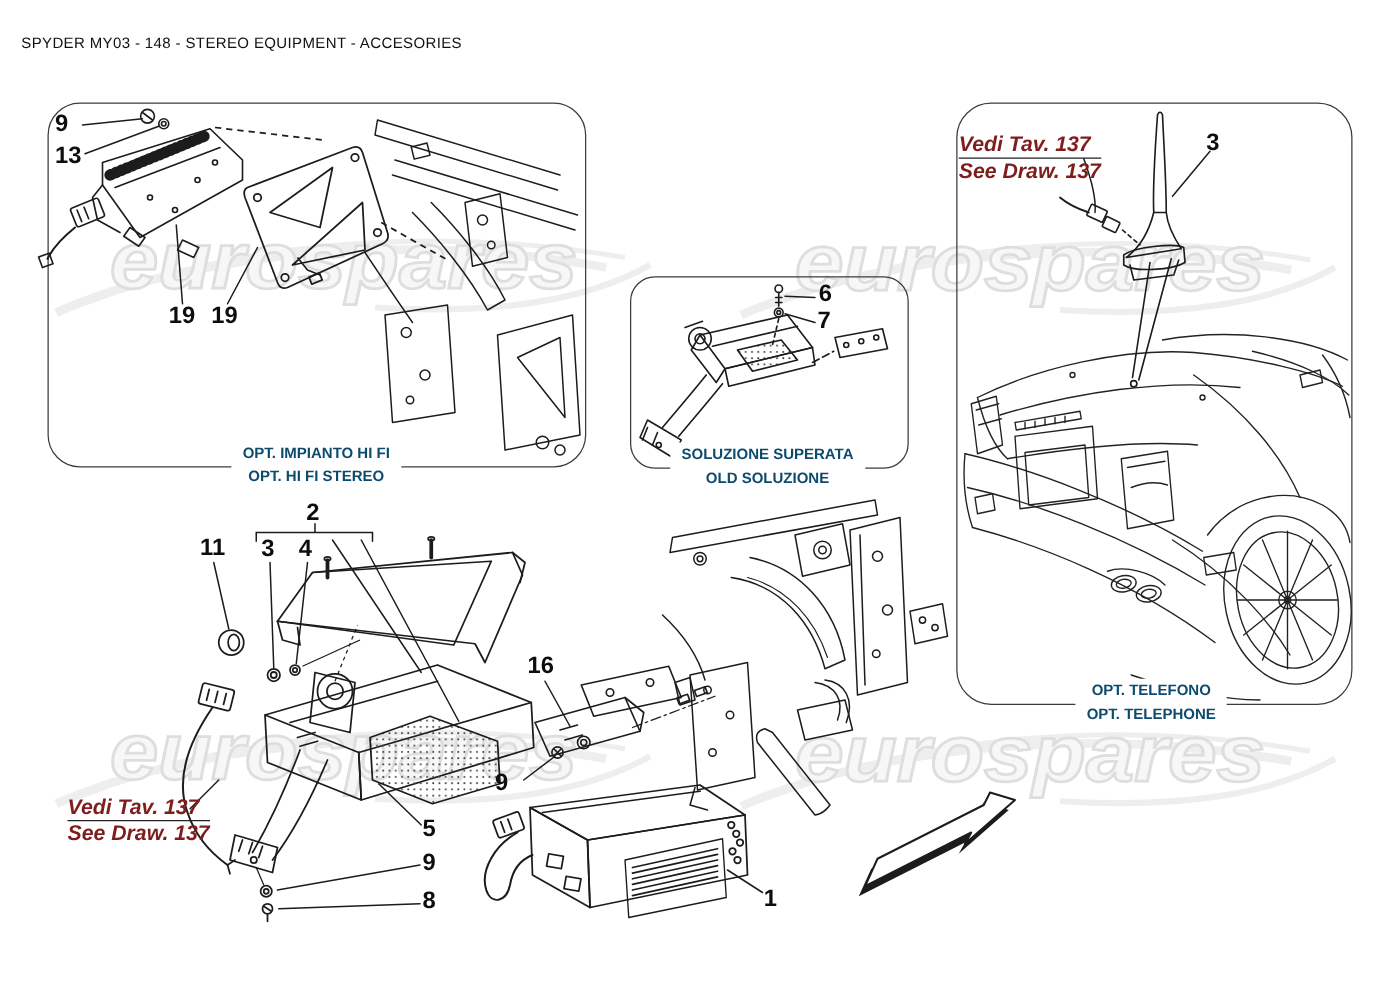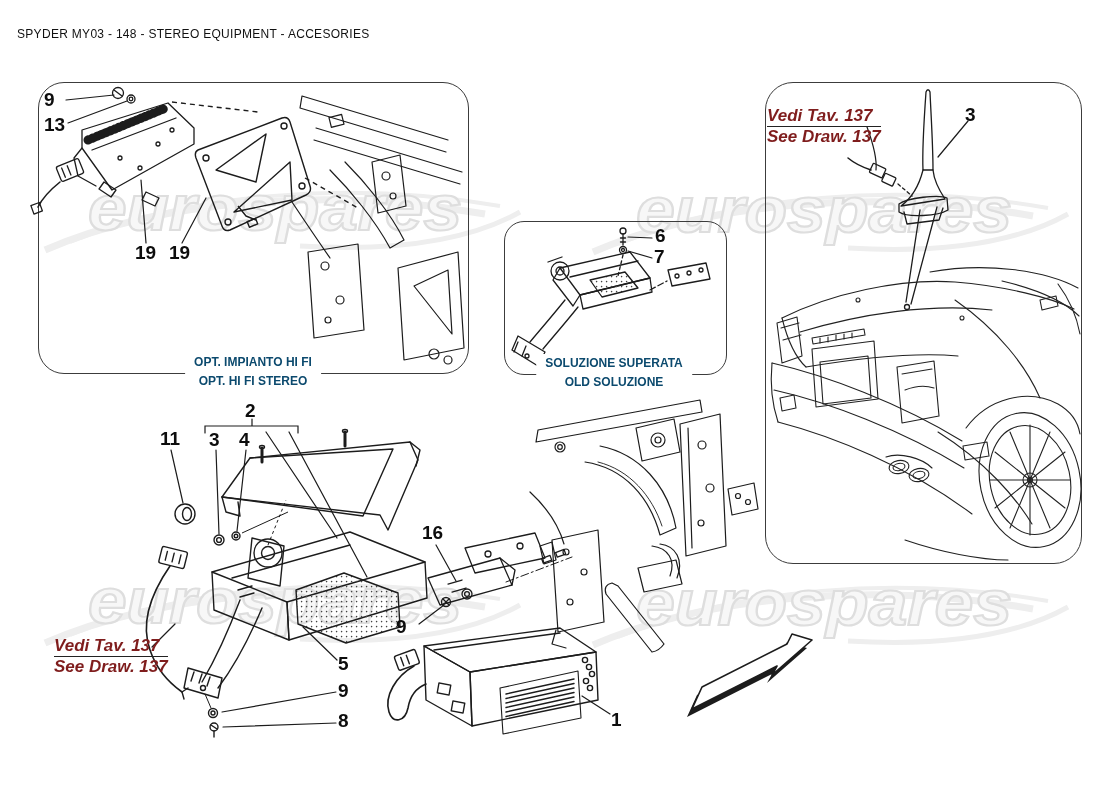--- a/index.html
+++ b/index.html
@@ -347,20 +347,24 @@
   <div class="page-title">SPYDER MY03 - 148 - STEREO EQUIPMENT - ACCESORIES</div>
 
   <div class="caption" id="caption-hifi">
     <span>OPT. IMPIANTO HI FI</span><br>
     <span>OPT. HI FI STEREO</span>
   </div>
   <div class="caption" id="caption-old">
     <span>SOLUZIONE SUPERATA</span><br>
     <span>OLD SOLUZIONE</span>
   </div>
+  <div class="caption" id="caption-tel">
+    <span>OPT. TELEFONO</span><br>
+    <span>OPT. TELEPHONE</span>
+  </div>
 
   <div class="ref" id="ref-tel">
     <span class="l1">Vedi Tav. 137</span>
     <span>See Draw. 137</span>
   </div>
   <div class="ref" id="ref-main">
     <span class="l1">Vedi Tav. 137</span>
     <span>See Draw. 137</span>
   </div>
 

